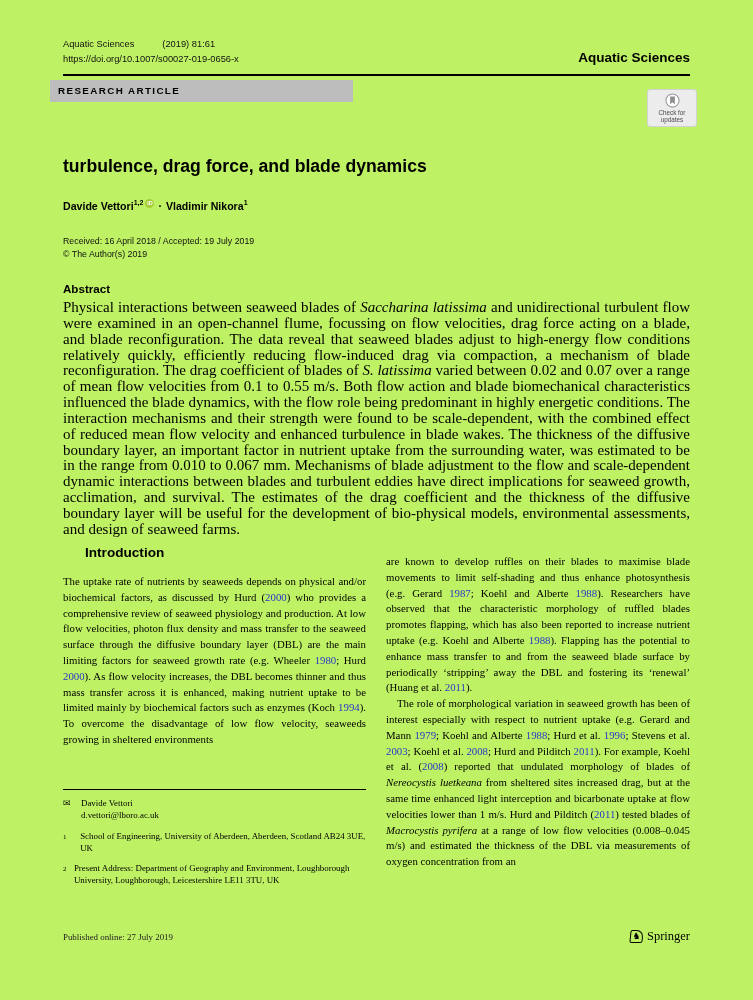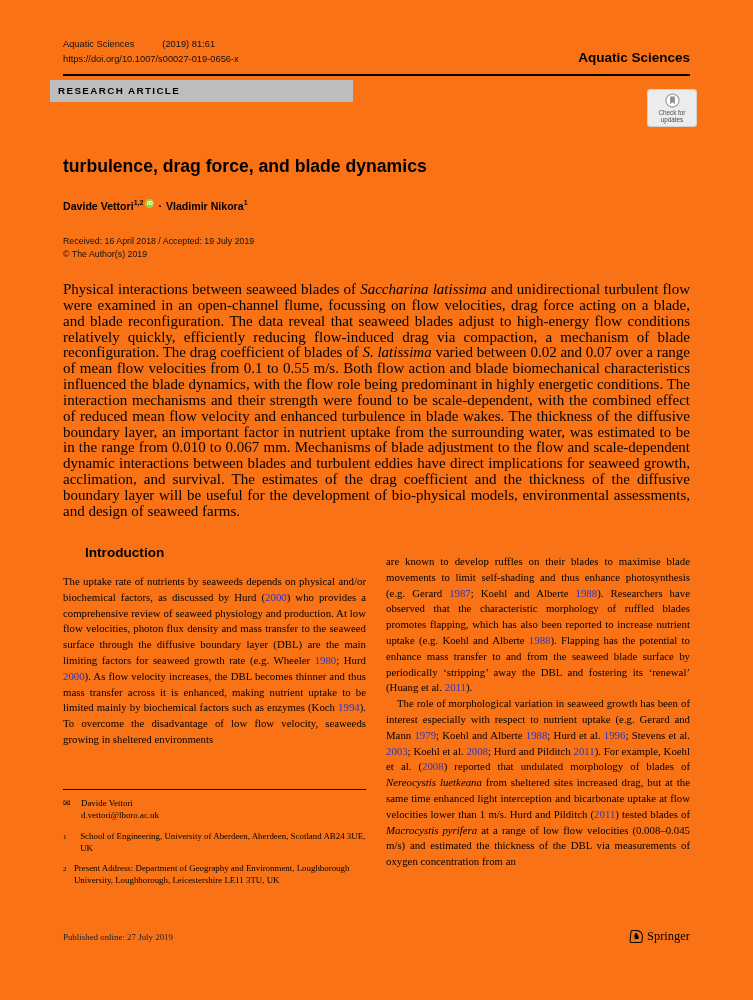--- a/index.html
+++ b/index.html
@@ -6,21 +6,21 @@
     --link:#2836c8;
     --orcid-green:#a6ce39;
     --research-bar-bg:#bdbdbd;
     --rule-black:#000000;
   }
   *{margin:0;padding:0;box-sizing:border-box;}
   html,body{background:#888;}
   .page{
     position:relative;
     width:753px;height:1000px;
-    background:#f97316;
+    background:#bef264;
     margin:0 auto;
     overflow:hidden;
     font-family:"Liberation Serif","DejaVu Serif",serif;
     color:#000;
   }
 
   
   .hdr-meta{position:absolute;left:63px;top:37px;font-family:"Liberation Sans","DejaVu Sans",sans-serif;font-size:9.3px;line-height:15px;color:#111;}
   .hdr-meta .issue{margin-left:28px;}
   .hdr-meta .doi{display:block;color:#111;text-decoration:none;}
@@ -132,20 +132,21 @@
   <div class="authors">
     <span>Davide Vettori</span><sup>1,2</sup><span class="orcid">iD</span><span class="auth-sep">·</span><span>Vladimir Nikora</span><sup>1</sup>
   </div>
 
   <div class="dates">
     <div>Received: 16 April 2018 / Accepted: 19 July 2019</div>
     <div>© The Author(s) 2019</div>
   </div>
 
   <div class="abstract">
+    <h2>Abstract</h2>
     <p><span>Physical interactions between seaweed blades of </span><span class="seg-i">Saccharina latissima</span><span> and unidirectional turbulent flow were examined in an open-channel flume, focussing on flow velocities, drag force acting on a blade, and blade reconfiguration. The data reveal that seaweed blades adjust to high-energy flow conditions relatively quickly, efficiently reducing flow-induced drag via compaction, a mechanism of blade reconfiguration. The drag coefficient of blades of </span><span class="seg-i">S. latissima</span><span> varied between 0.02 and 0.07 over a range of mean flow velocities from 0.1 to 0.55 m/s. Both flow action and blade biomechanical characteristics influenced the blade dynamics, with the flow role being predominant in highly energetic conditions. The interaction mechanisms and their strength were found to be scale-dependent, with the combined effect of reduced mean flow velocity and enhanced turbulence in blade wakes. The thickness of the diffusive boundary layer, an important factor in nutrient uptake from the surrounding water, was estimated to be in the range from 0.010 to 0.067 mm. Mechanisms of blade adjustment to the flow and scale-dependent dynamic interactions between blades and turbulent eddies have direct implications for seaweed growth, acclimation, and survival. The estimates of the drag coefficient and the thickness of the diffusive boundary layer will be useful for the development of bio-physical models, environmental assessments, and design of seaweed farms.</span></p>
   </div>
 
 
   <div class="col-left">
     <h2>Introduction</h2>
     <p class="body-par"><span>The uptake rate of nutrients by seaweeds depends on physical and/or biochemical factors, as discussed by Hurd (</span><span class="seg-a">2000</span><span>) who provides a comprehensive review of seaweed physiology and production. At low flow velocities, photon flux density and mass transfer to the seaweed surface through the diffusive boundary layer (DBL) are the main limiting factors for seaweed growth rate (e.g. Wheeler </span><span class="seg-a">1980</span><span>; Hurd </span><span class="seg-a">2000</span><span>). As flow velocity increases, the DBL becomes thinner and thus mass transfer across it is enhanced, making nutrient uptake to be limited mainly by biochemical factors such as enzymes (Koch </span><span class="seg-a">1994</span><span>). To overcome the disadvantage of low flow velocity, seaweeds growing in sheltered environments</span></p>
   </div>
 
   <div class="col-right">

